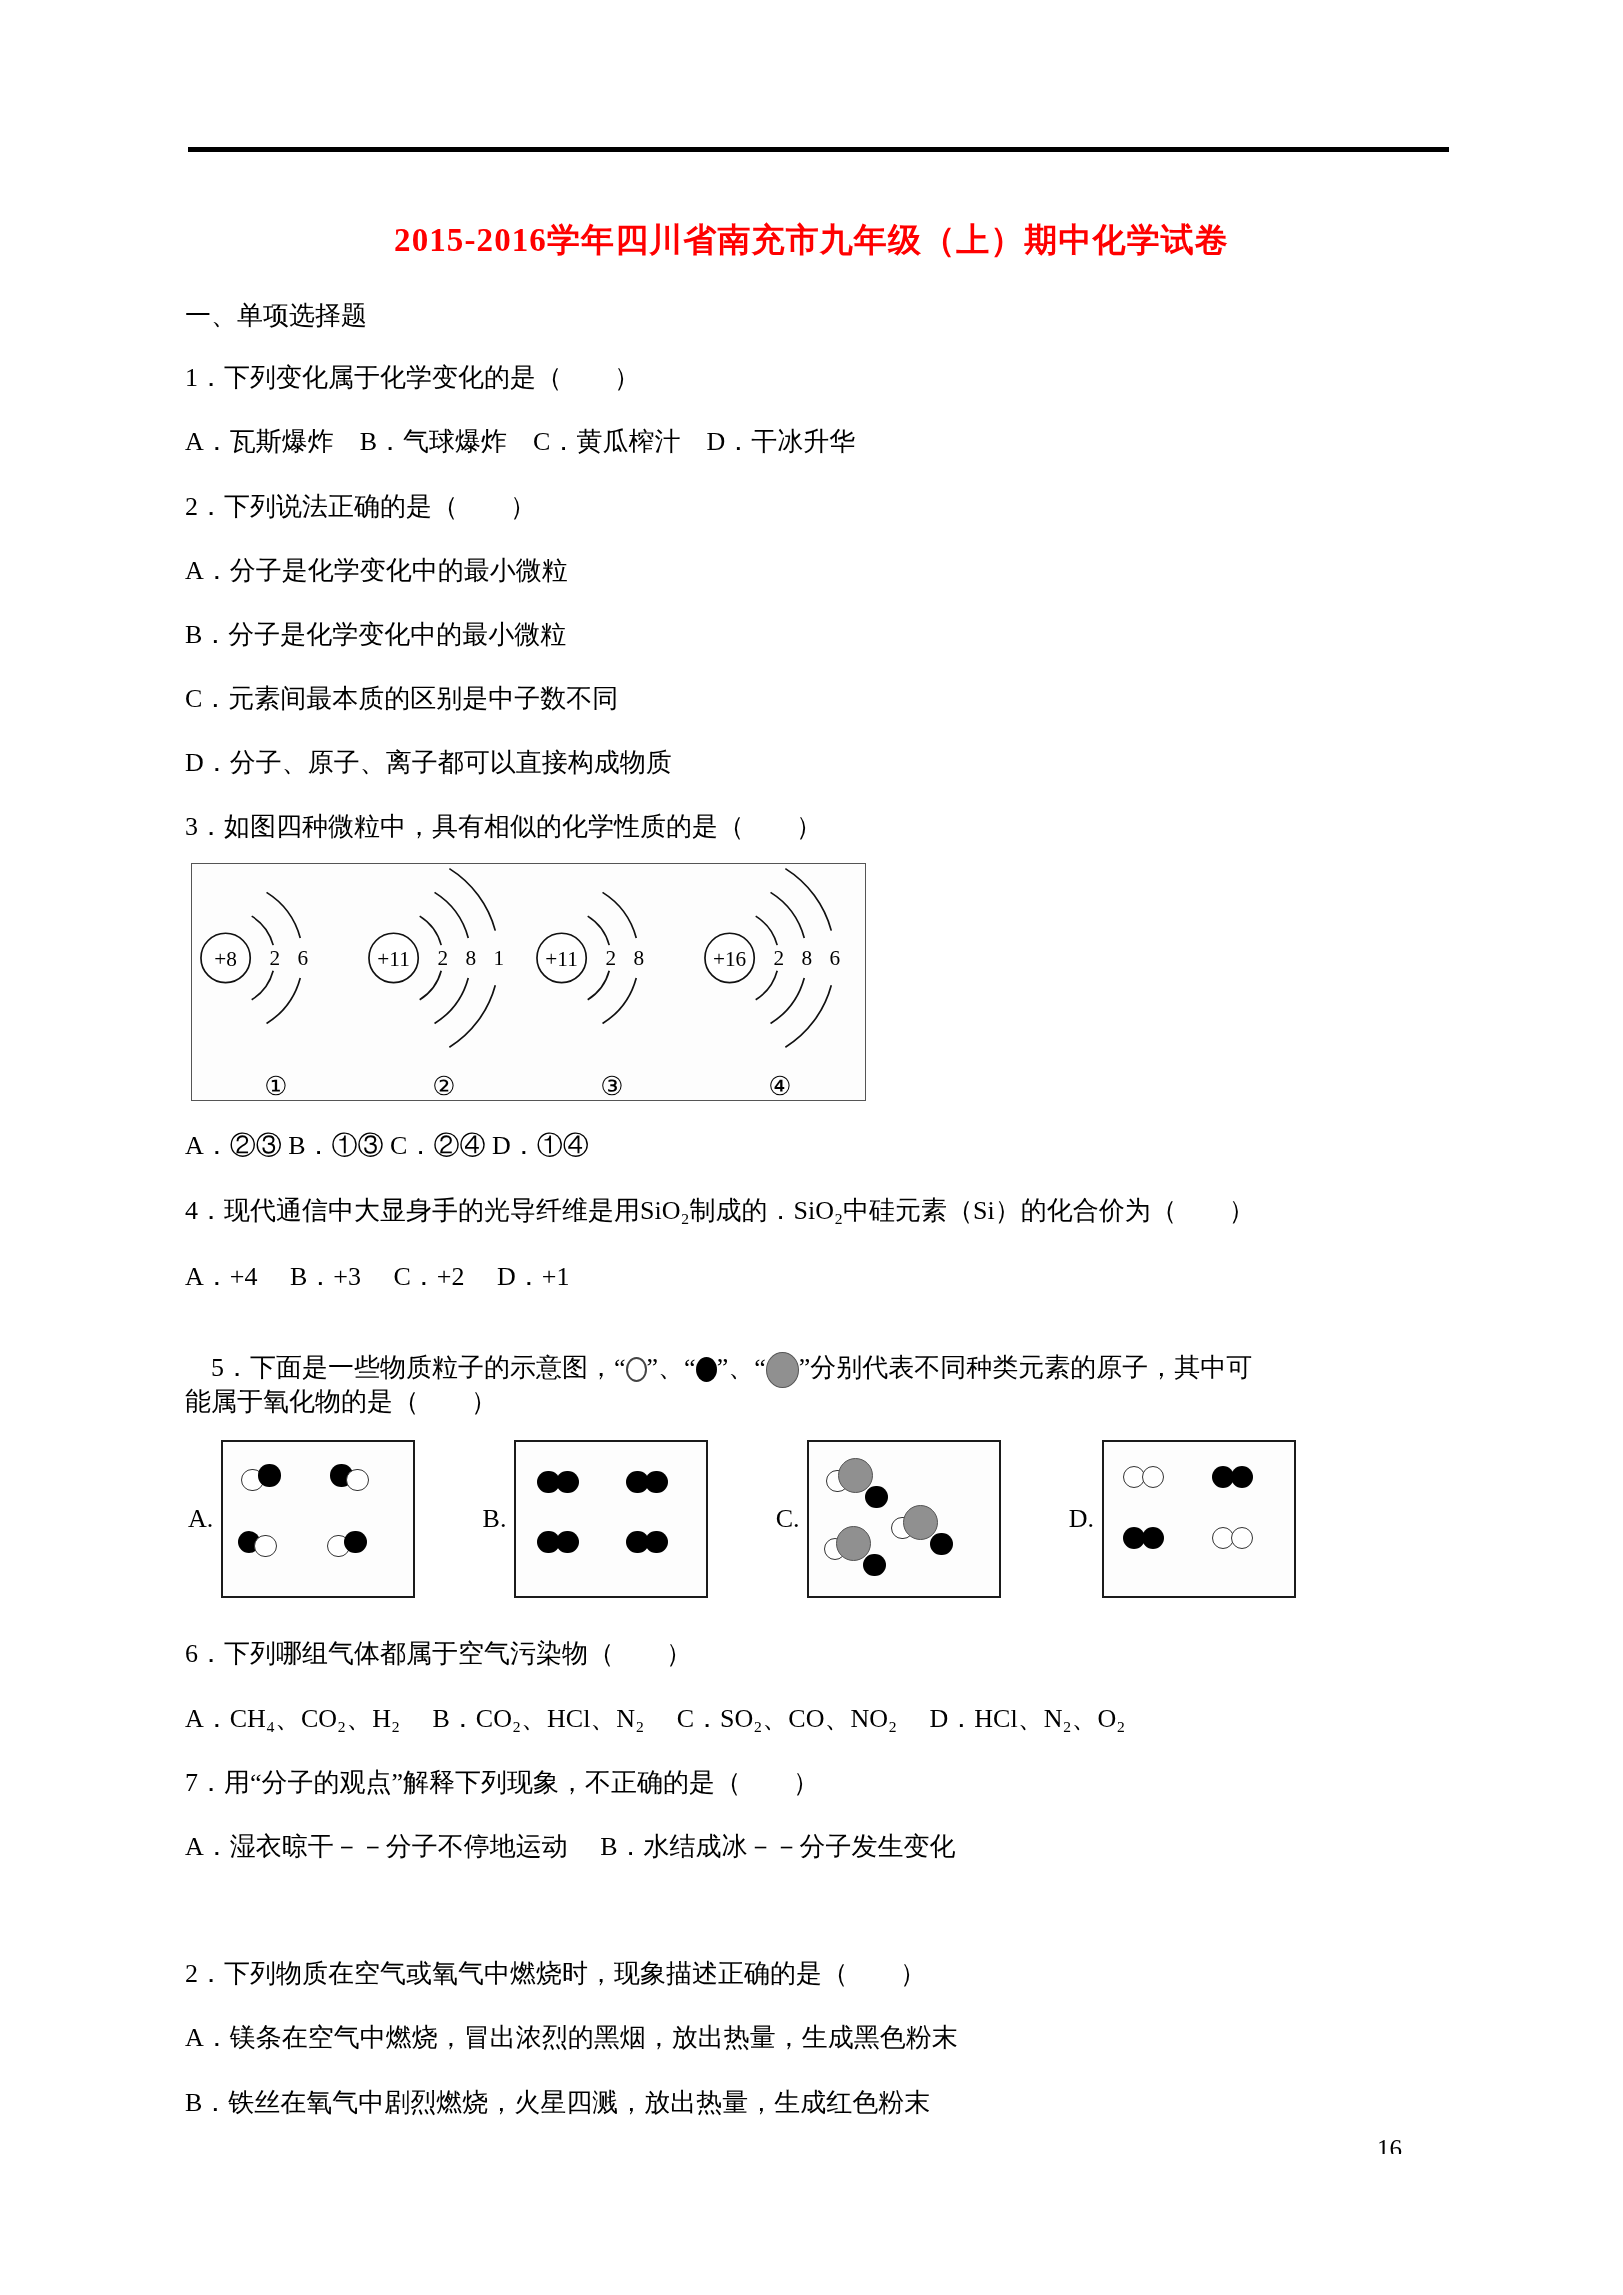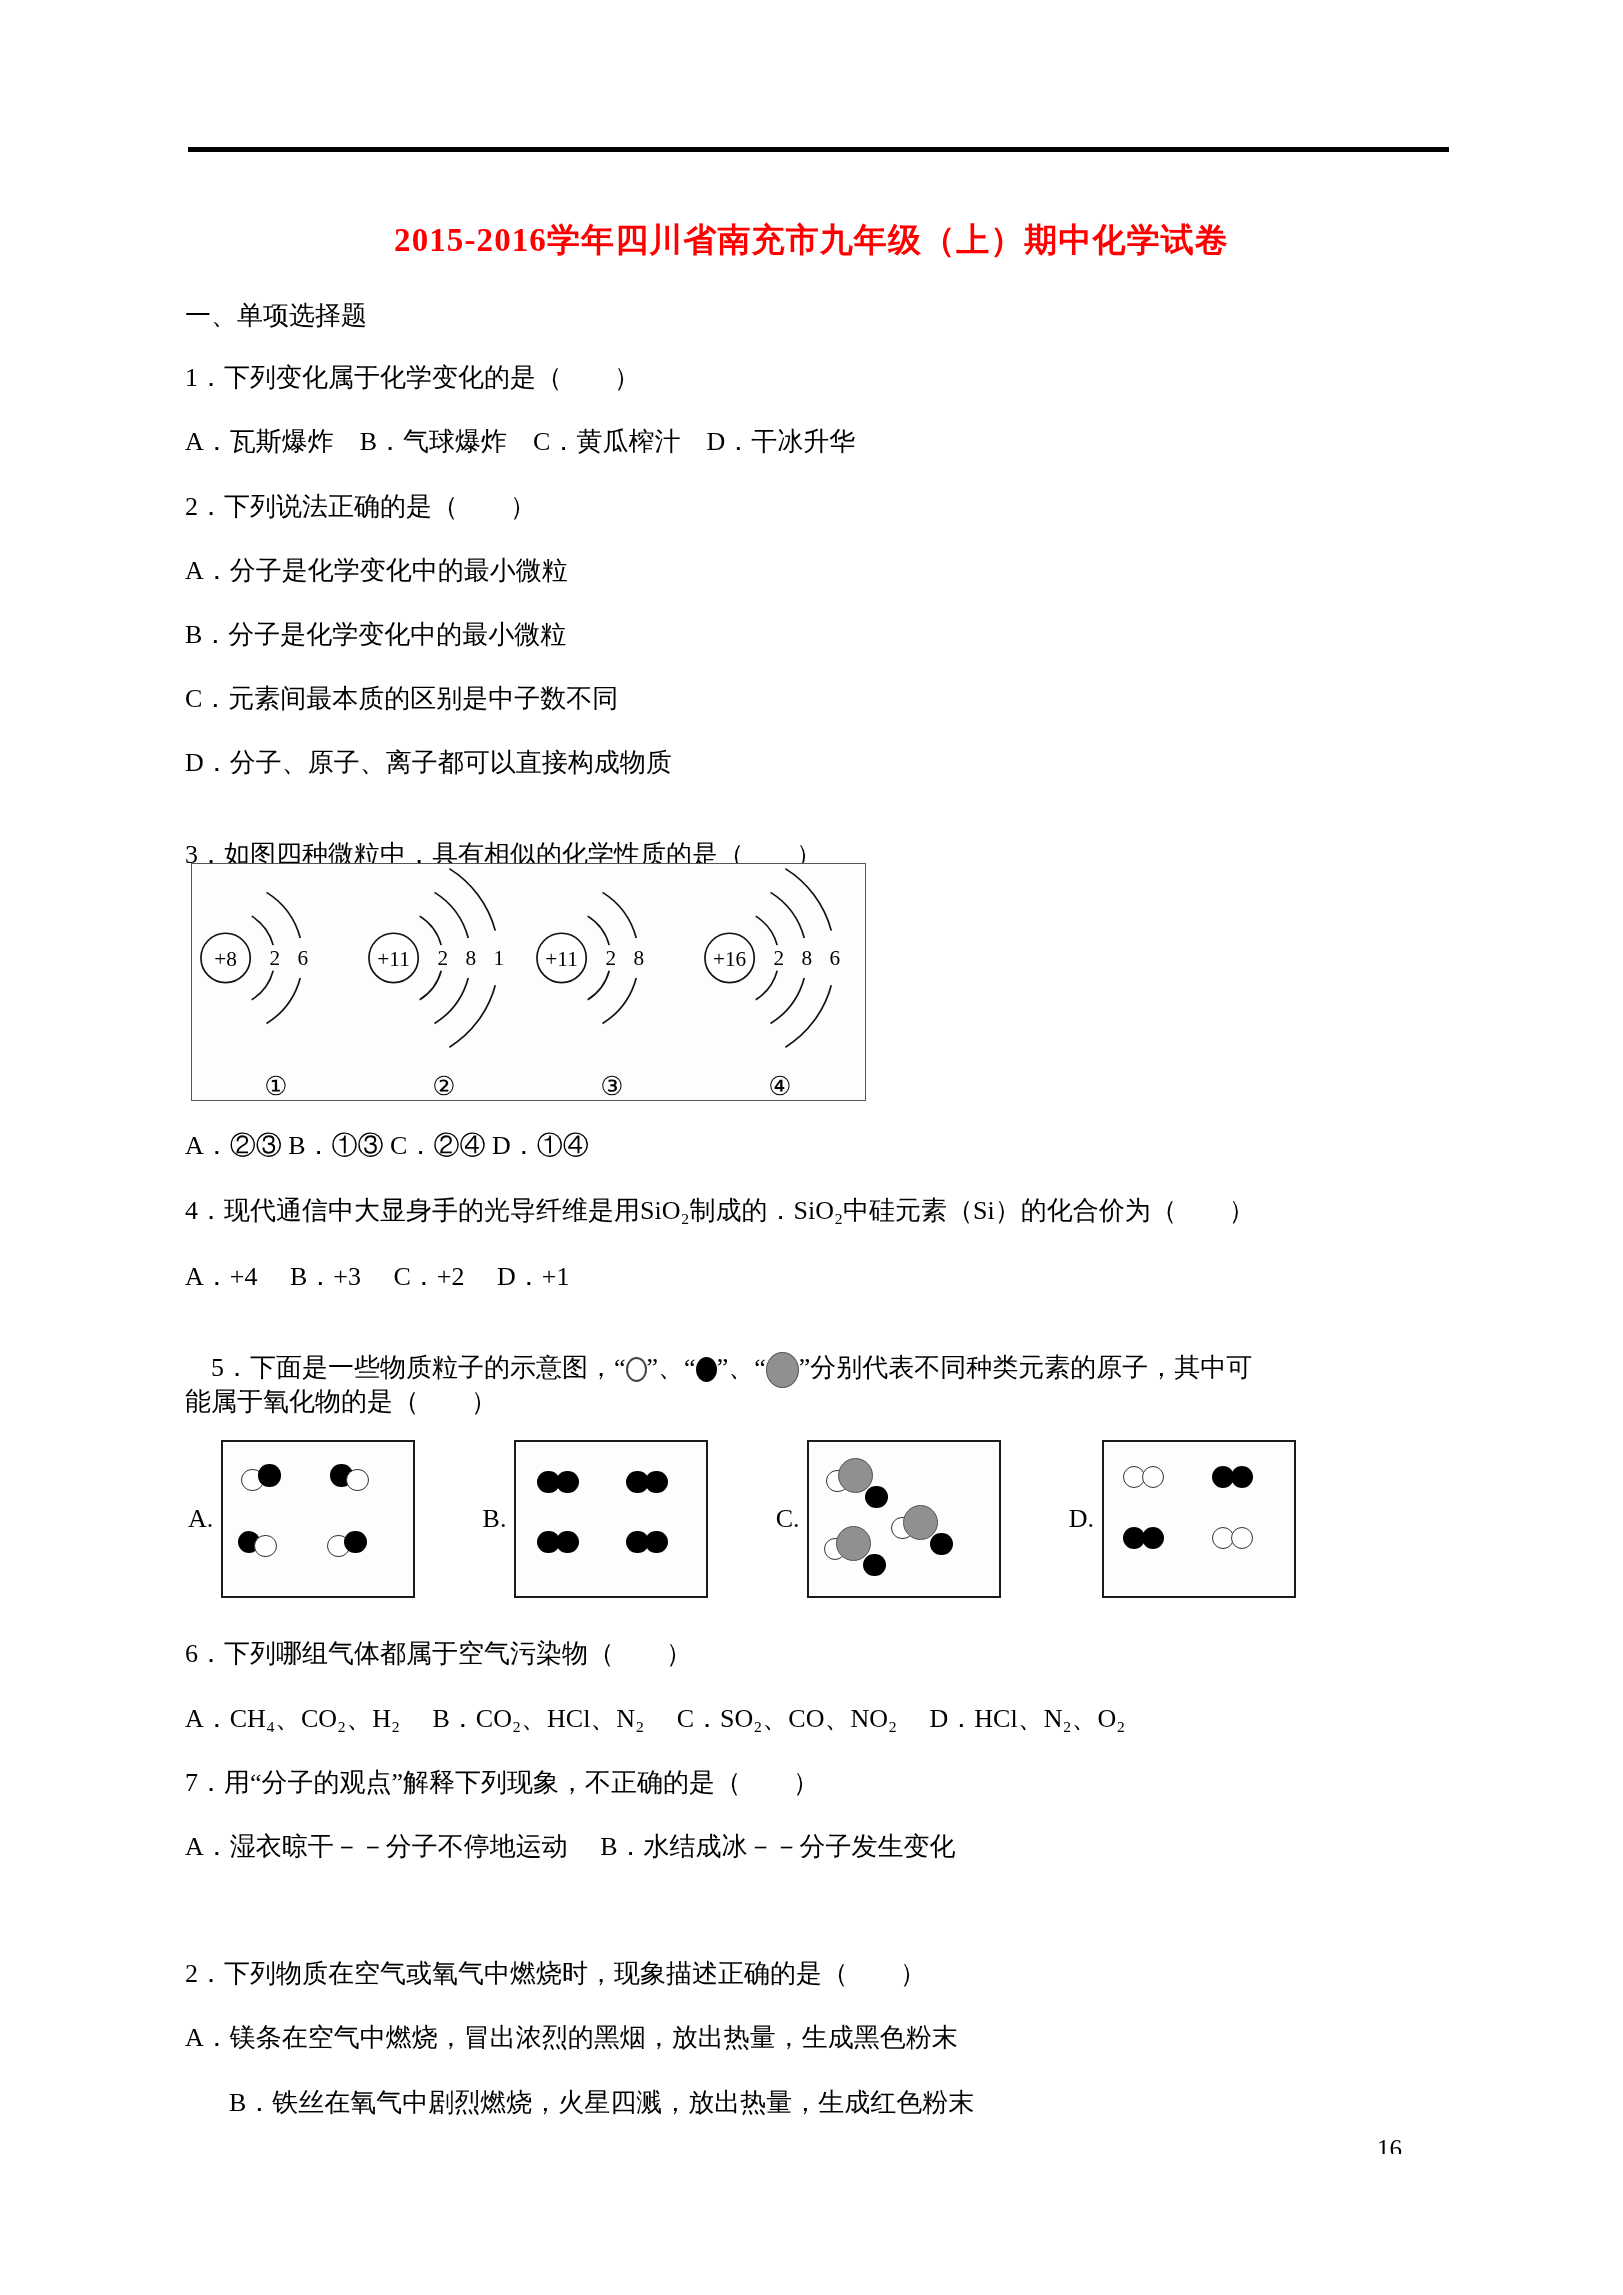--- a/index.html
+++ b/index.html
@@ -83,21 +83,21 @@
 
   <div class="line" style="top:362px;">1．下列变化属于化学变化的是（　　）</div>
   <div class="line" style="top:426px;">A．瓦斯爆炸　B．气球爆炸　C．黄瓜榨汁　D．干冰升华</div>
 
   <div class="line" style="top:491px;">2．下列说法正确的是（　　）</div>
   <div class="line" style="top:555px;">A．分子是化学变化中的最小微粒</div>
   <div class="line" style="top:619px;">B．分子是化学变化中的最小微粒</div>
   <div class="line" style="top:683px;">C．元素间最本质的区别是中子数不同</div>
   <div class="line" style="top:747px;">D．分子、原子、离子都可以直接构成物质</div>
 
-  <div class="line" style="top:811px;margin-top:28px;">3．如图四种微粒中，具有相似的化学性质的是（　　）</div>
+  <div class="line" style="top:811px;">3．如图四种微粒中，具有相似的化学性质的是（　　）</div>
 
   <div class="atom-diagram">
       <div class="atom-cell">
         <svg viewBox="0 0 300 420" width="168" height="236">
           <circle cx="60" cy="167" r="44" fill="#ffffff" stroke="#111" stroke-width="3"></circle>
           <text x="60" y="181" text-anchor="middle" font-size="38">+8</text>
           <path d="M 106.6 92.4 A 88 88 0 0 1 145.0 144.2" fill="none" stroke="#111" stroke-width="3"></path>
           <path d="M 145.0 189.8 A 88 88 0 0 1 106.6 241.6" fill="none" stroke="#111" stroke-width="3"></path>
           <text x="148" y="180" text-anchor="middle" font-size="38">2</text>
           <path d="M 133.1 50.0 A 138 138 0 0 1 193.3 131.3" fill="none" stroke="#111" stroke-width="3"></path>
@@ -220,18 +220,18 @@
     </div>
 
   <div class="line" style="top:1638px;">6．下列哪组气体都属于空气污染物（　　）</div>
   <div class="line" style="top:1703px;">A．CH₄、CO₂、H₂　 B．CO₂、HCl、N₂　 C．SO₂、CO、NO₂　 D．HCl、N₂、O₂</div>
 
   <div class="line" style="top:1767px;">7．用“分子的观点”解释下列现象，不正确的是（　　）</div>
   <div class="line" style="top:1831px;">A．湿衣晾干－－分子不停地运动　 B．水结成冰－－分子发生变化</div>
 
   <div class="line" style="top:1958px;">2．下列物质在空气或氧气中燃烧时，现象描述正确的是（　　）</div>
   <div class="line" style="top:2022px;">A．镁条在空气中燃烧，冒出浓烈的黑烟，放出热量，生成黑色粉末</div>
-  <div class="line" style="top:2087px;margin-left:44px;">B．铁丝在氧气中剧烈燃烧，火星四溅，放出热量，生成红色粉末</div>
+  <div class="line" style="top:2087px;">B．铁丝在氧气中剧烈燃烧，火星四溅，放出热量，生成红色粉末</div>
 
   <div class="page-number">16</div>
 
 </div>
 
 
 </body></html>

